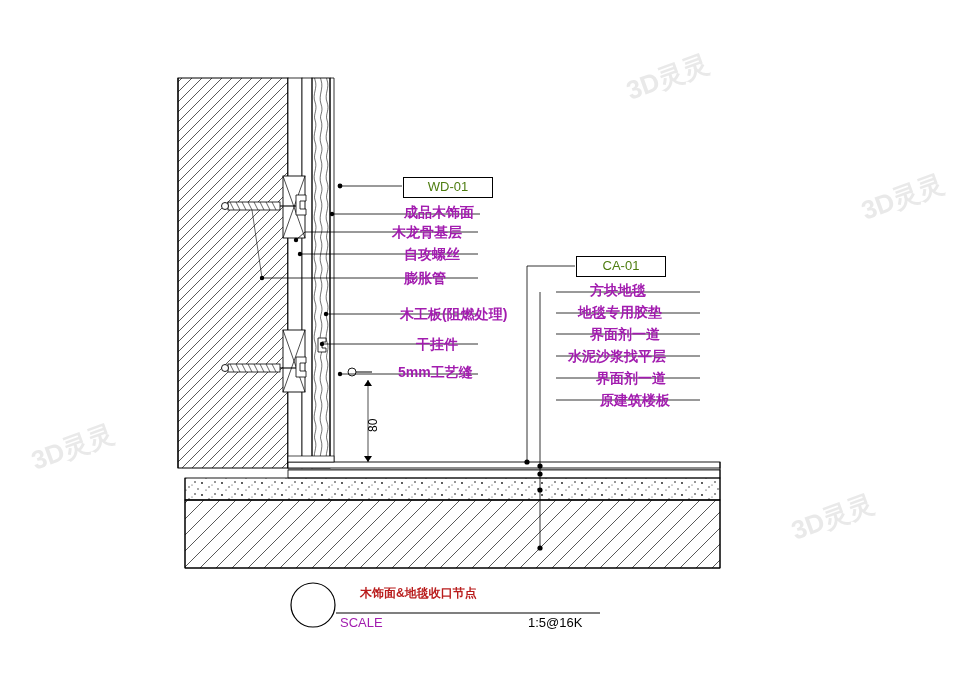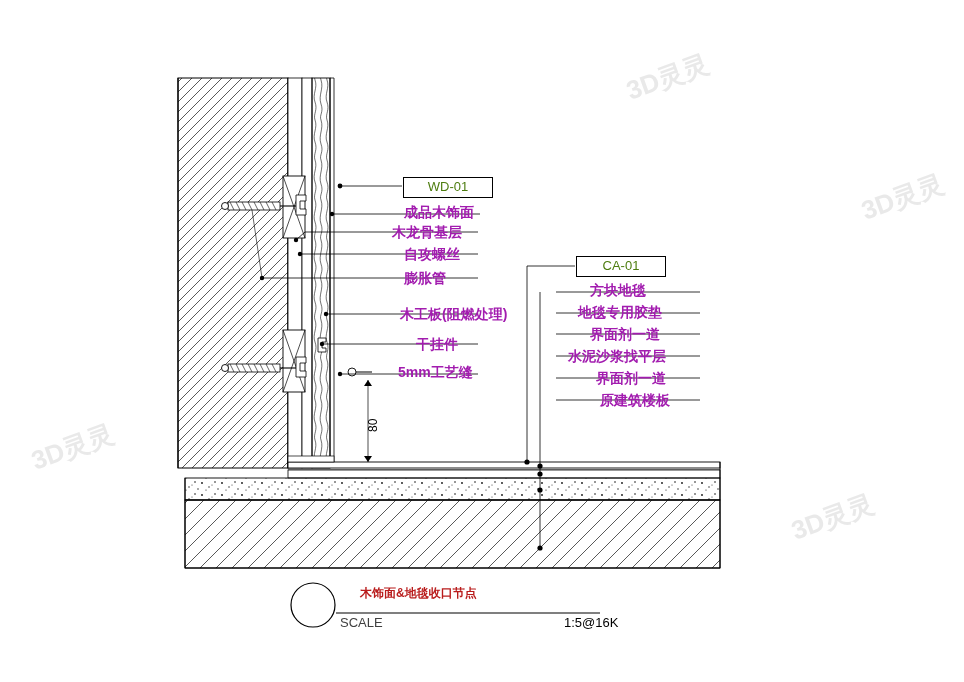--- a/index.html
+++ b/index.html
@@ -53,29 +53,28 @@
   .title-main {
     position: absolute;
     font-size: 12px;
     font-weight: bold;
     color: #b91c1c;
     white-space: nowrap;
   }
   .title-scale {
     position: absolute;
     font-size: 13px;
-    color: #404040;
+    color: #a21caf;
     white-space: nowrap;
   }
   .title-scale-right {
     position: absolute;
     font-size: 13px;
     color: #000;
     white-space: nowrap;
-    margin-left: 36px;
   }
   .dim-vert {
     position: absolute;
     font-size: 12px;
     color: #000;
     transform: rotate(-90deg);
     transform-origin: left top;
     white-space: nowrap;
   }
   .wm {

